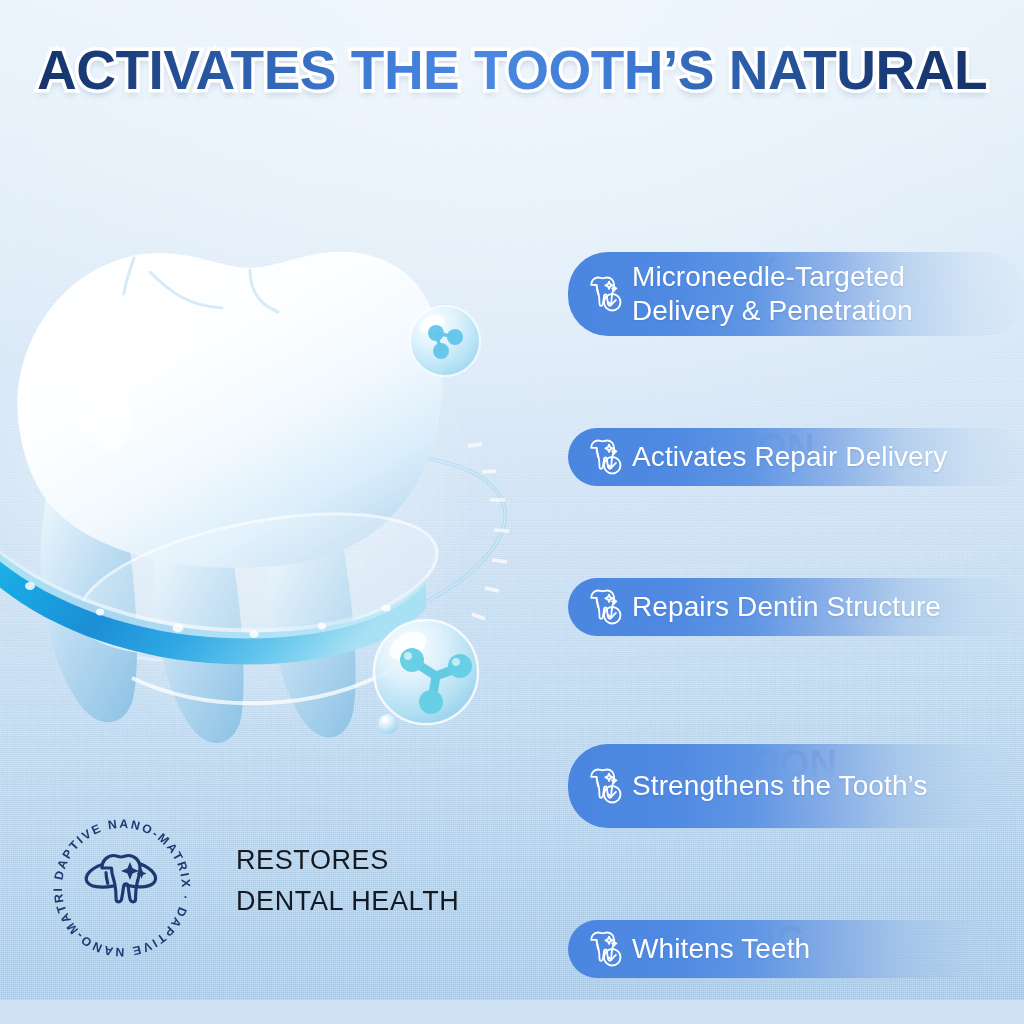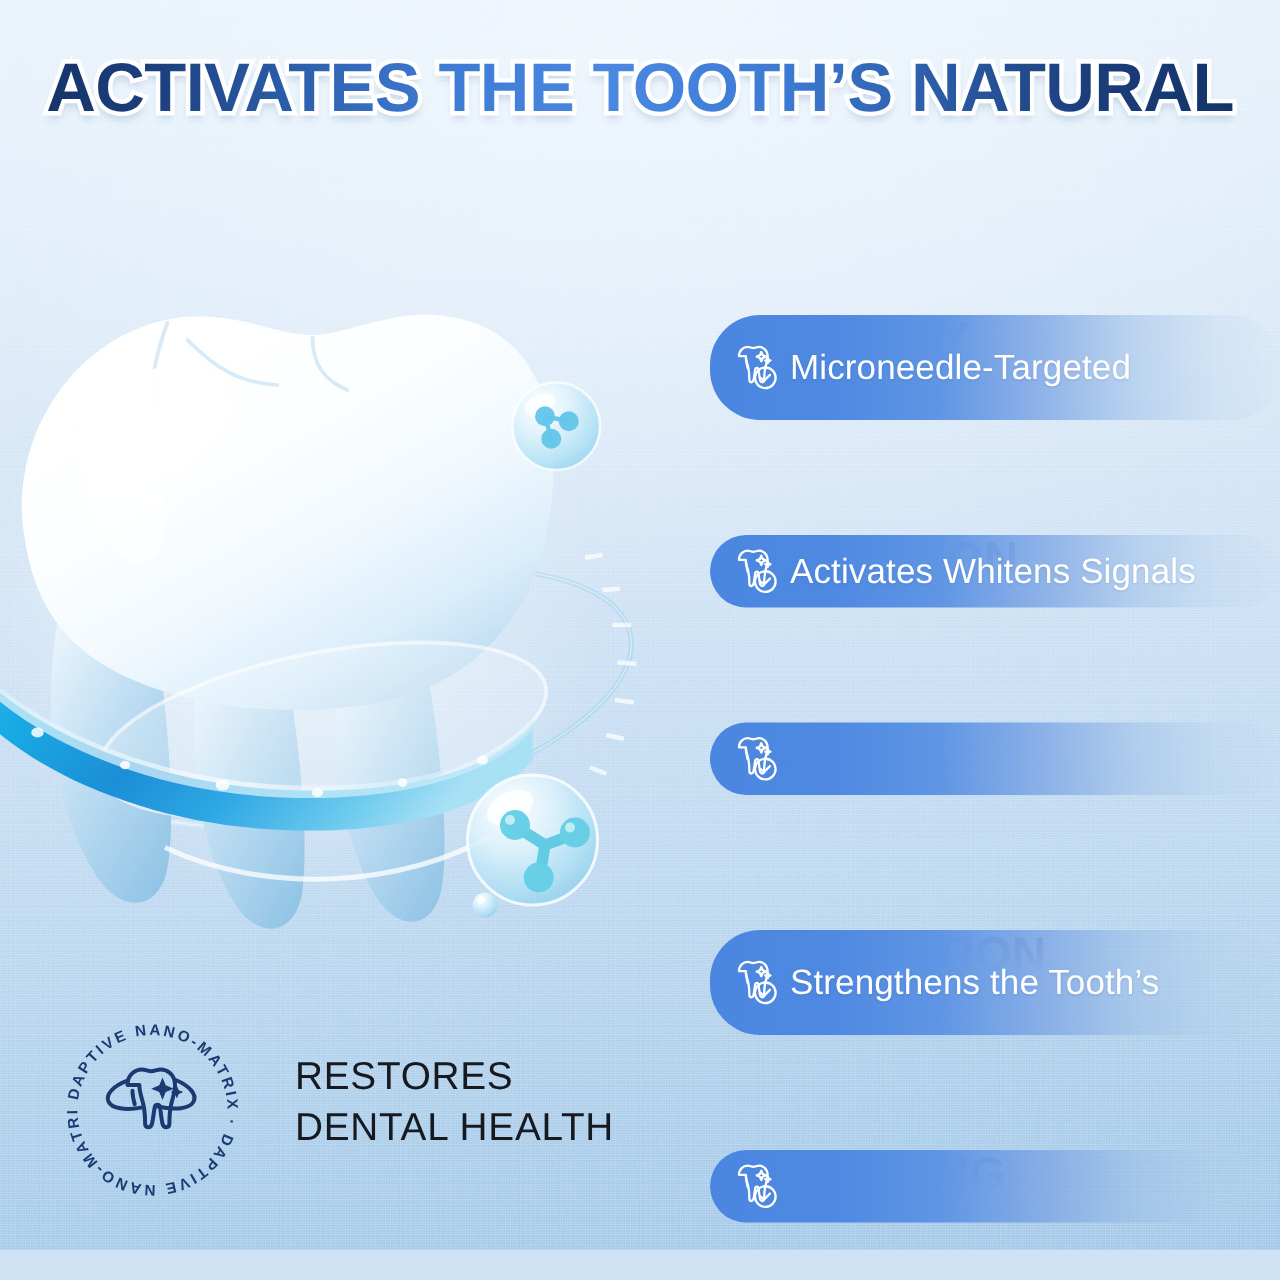--- a/index.html
+++ b/index.html
@@ -100,21 +100,21 @@
     top: 812px;
     width: 152px;
     height: 152px;
     z-index: 5;
   }
   #restores {
     position: absolute;
     left: 236px;
     top: 840px;
     z-index: 5;
-    font-size: 31px;
+    font-size: 27px;
     line-height: 41px;
     letter-spacing: .6px;
     color: #161a20;
     font-weight: 400;
   }
 
   
   #features {
     position: absolute;
     left: 568px;
@@ -369,56 +369,60 @@
             <path d="M10 14c0-5 4-8 7.5-8 2 0 3.2 1 5 1s3-1 5-1C31 6 35 9 35 14c0 4-1.2 6.5-2 10-.8 3.6-1 8-1 11 0 2.4-3 2.6-3.6 0-.7-3.1-1-7.4-1.4-9.4-.3-1.6-2.4-1.6-2.8 0-.4 2-.8 6.3-1.5 9.4-.6 2.6-3.6 2.4-3.6 0 0-3-.2-7.4-1-11-.8-3.5-2.1-6-2.1-10z"></path>
             <path d="M16 16c.4 3 1 5.6 1.6 8.4"></path>
             <path d="M29.5 10.5l1.2 2.8 2.8 1.2-2.8 1.2-1.2 2.8-1.2-2.8-2.8-1.2 2.8-1.2z"></path>
             <path d="M35.2 15.6l.7 1.6 1.6.7-1.6.7-.7 1.6-.7-1.6-1.6-.7 1.6-.7z"></path>
             <circle cx="33" cy="33" r="9"></circle>
             <path d="M29 33l2.8 2.8L37 30.4"></path>
           </g>
         </svg>
         <div class="pill-text">
           <div>Microneedle-Targeted</div>
+          <div>Delivery &amp; Penetration</div>
         </div>
       </div>
     </div>
 
     <div class="feature f-activation">
       <div class="ghost">ACTIVATION</div>
       <div class="pill">
         <svg class="pill-icon" viewBox="0 0 48 48">
           <g fill="none" stroke="#ffffff" stroke-width="2" stroke-linecap="round" stroke-linejoin="round">
             <path d="M10 14c0-5 4-8 7.5-8 2 0 3.2 1 5 1s3-1 5-1C31 6 35 9 35 14c0 4-1.2 6.5-2 10-.8 3.6-1 8-1 11 0 2.4-3 2.6-3.6 0-.7-3.1-1-7.4-1.4-9.4-.3-1.6-2.4-1.6-2.8 0-.4 2-.8 6.3-1.5 9.4-.6 2.6-3.6 2.4-3.6 0 0-3-.2-7.4-1-11-.8-3.5-2.1-6-2.1-10z"></path>
             <path d="M16 16c.4 3 1 5.6 1.6 8.4"></path>
             <path d="M29.5 10.5l1.2 2.8 2.8 1.2-2.8 1.2-1.2 2.8-1.2-2.8-2.8-1.2 2.8-1.2z"></path>
             <path d="M35.2 15.6l.7 1.6 1.6.7-1.6.7-.7 1.6-.7-1.6-1.6-.7 1.6-.7z"></path>
             <circle cx="33" cy="33" r="9"></circle>
             <path d="M29 33l2.8 2.8L37 30.4"></path>
           </g>
         </svg>
         <div class="pill-text">
-          <div>Activates Whitens Signals</div>
+          <div>Activates Repair Delivery</div>
         </div>
       </div>
     </div>
 
     <div class="feature f-repair">
       <div class="ghost">REPAIR</div>
       <div class="pill">
         <svg class="pill-icon" viewBox="0 0 48 48">
           <g fill="none" stroke="#ffffff" stroke-width="2" stroke-linecap="round" stroke-linejoin="round">
             <path d="M10 14c0-5 4-8 7.5-8 2 0 3.2 1 5 1s3-1 5-1C31 6 35 9 35 14c0 4-1.2 6.5-2 10-.8 3.6-1 8-1 11 0 2.4-3 2.6-3.6 0-.7-3.1-1-7.4-1.4-9.4-.3-1.6-2.4-1.6-2.8 0-.4 2-.8 6.3-1.5 9.4-.6 2.6-3.6 2.4-3.6 0 0-3-.2-7.4-1-11-.8-3.5-2.1-6-2.1-10z"></path>
             <path d="M16 16c.4 3 1 5.6 1.6 8.4"></path>
             <path d="M29.5 10.5l1.2 2.8 2.8 1.2-2.8 1.2-1.2 2.8-1.2-2.8-2.8-1.2 2.8-1.2z"></path>
             <path d="M35.2 15.6l.7 1.6 1.6.7-1.6.7-.7 1.6-.7-1.6-1.6-.7 1.6-.7z"></path>
             <circle cx="33" cy="33" r="9"></circle>
             <path d="M29 33l2.8 2.8L37 30.4"></path>
           </g>
         </svg>
+        <div class="pill-text">
+          <div>Repairs Dentin Structure</div>
+        </div>
       </div>
     </div>
 
     <div class="feature f-protection">
       <div class="ghost">PROTECTION</div>
       <div class="pill">
         <svg class="pill-icon" viewBox="0 0 48 48">
           <g fill="none" stroke="#ffffff" stroke-width="2" stroke-linecap="round" stroke-linejoin="round">
             <path d="M10 14c0-5 4-8 7.5-8 2 0 3.2 1 5 1s3-1 5-1C31 6 35 9 35 14c0 4-1.2 6.5-2 10-.8 3.6-1 8-1 11 0 2.4-3 2.6-3.6 0-.7-3.1-1-7.4-1.4-9.4-.3-1.6-2.4-1.6-2.8 0-.4 2-.8 6.3-1.5 9.4-.6 2.6-3.6 2.4-3.6 0 0-3-.2-7.4-1-11-.8-3.5-2.1-6-2.1-10z"></path>
             <path d="M16 16c.4 3 1 5.6 1.6 8.4"></path>
@@ -440,20 +444,23 @@
         <svg class="pill-icon" viewBox="0 0 48 48">
           <g fill="none" stroke="#ffffff" stroke-width="2" stroke-linecap="round" stroke-linejoin="round">
             <path d="M10 14c0-5 4-8 7.5-8 2 0 3.2 1 5 1s3-1 5-1C31 6 35 9 35 14c0 4-1.2 6.5-2 10-.8 3.6-1 8-1 11 0 2.4-3 2.6-3.6 0-.7-3.1-1-7.4-1.4-9.4-.3-1.6-2.4-1.6-2.8 0-.4 2-.8 6.3-1.5 9.4-.6 2.6-3.6 2.4-3.6 0 0-3-.2-7.4-1-11-.8-3.5-2.1-6-2.1-10z"></path>
             <path d="M16 16c.4 3 1 5.6 1.6 8.4"></path>
             <path d="M29.5 10.5l1.2 2.8 2.8 1.2-2.8 1.2-1.2 2.8-1.2-2.8-2.8-1.2 2.8-1.2z"></path>
             <path d="M35.2 15.6l.7 1.6 1.6.7-1.6.7-.7 1.6-.7-1.6-1.6-.7 1.6-.7z"></path>
             <circle cx="33" cy="33" r="9"></circle>
             <path d="M29 33l2.8 2.8L37 30.4"></path>
           </g>
         </svg>
+        <div class="pill-text">
+          <div>Whitens Teeth</div>
+        </div>
       </div>
     </div>
 
   </div>
 
   <div id="badge">
     <svg viewBox="0 0 152 152" width="152" height="152">
       <defs>
         <path id="ringpath" d="M76,76 m-60,0 a60,60 0 1,1 120,0 a60,60 0 1,1 -120,0"></path>
       </defs>

